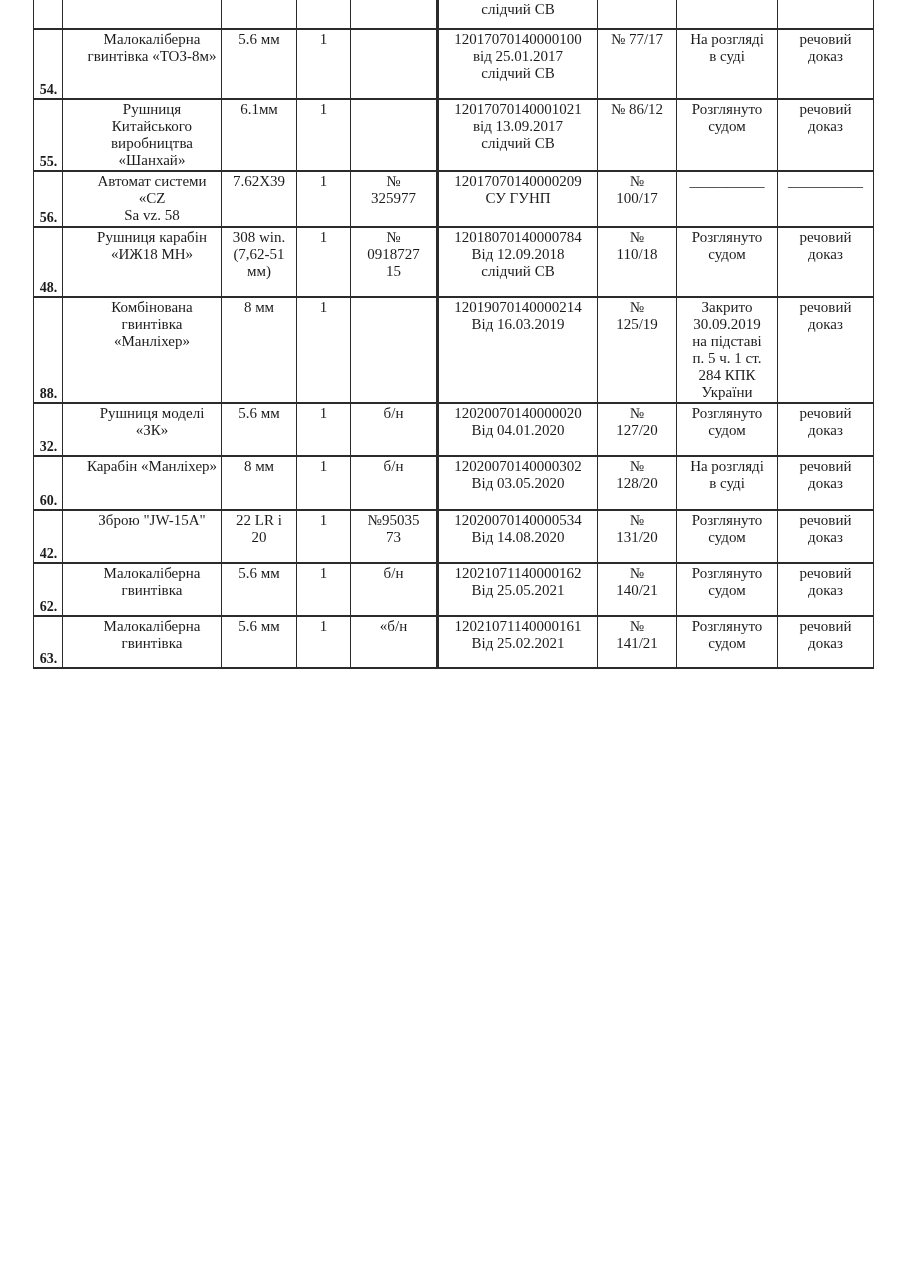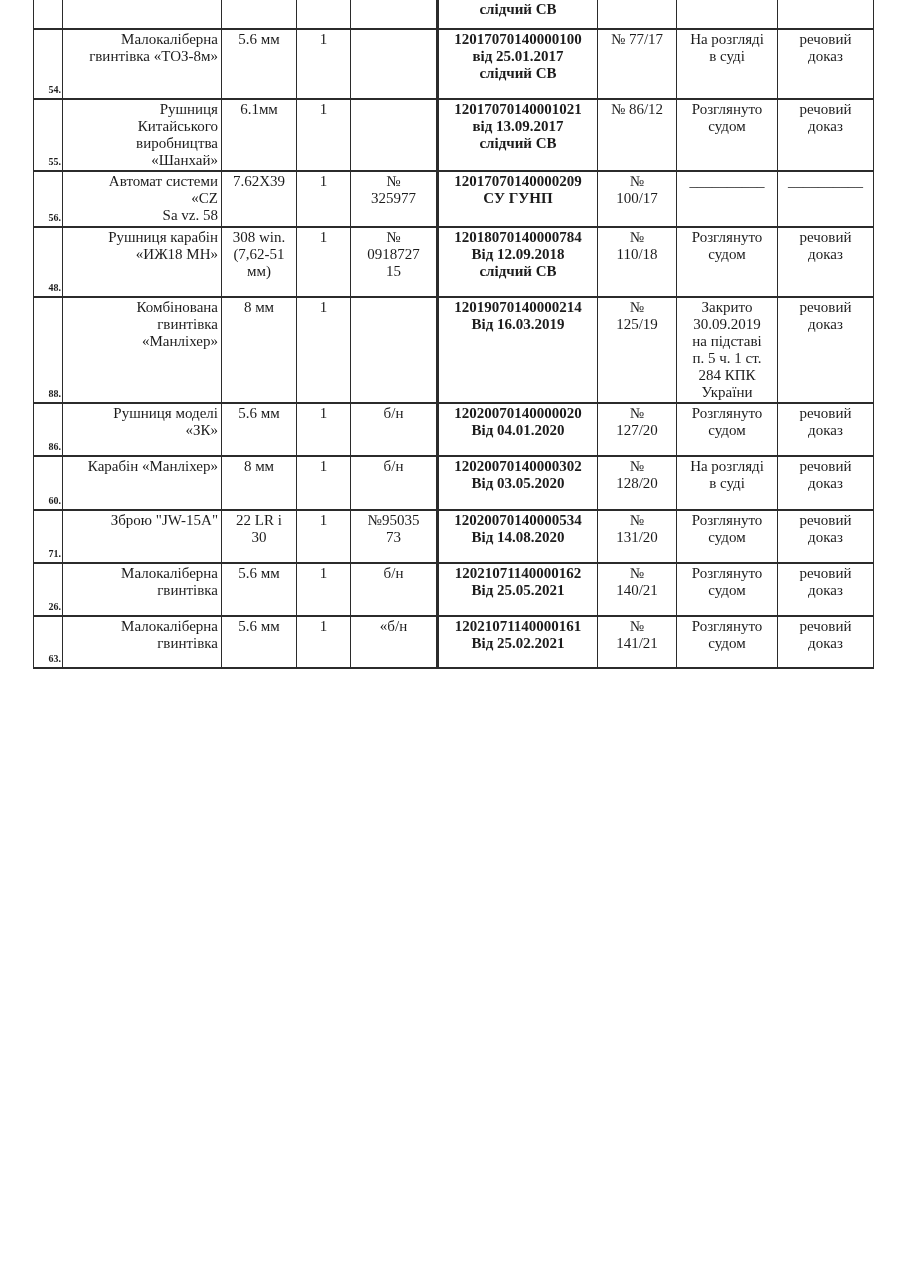--- a/index.html
+++ b/index.html
@@ -30,32 +30,31 @@
     padding: 1px 3px;
     font-size: 15px;
     line-height: 17px;
     text-align: center;
     white-space: pre-line;
     overflow: hidden;
     word-wrap: break-word;
   }
   table.register td.col-num {
     vertical-align: bottom;
-    text-align: right;
+    text-align: center;
     font-weight: bold;
     padding: 0 1px 0 2px;
-    font-size: 10px;
+    font-size: 14px;
   }
   table.register td.col-name {
-    text-align: right;
+    text-align: center;
     padding-left: 23px;
   }
   table.register td.col-case {
     border-left-width: 3px;
-    font-weight: bold;
   }
   
   table.register tr:nth-child(1)  { height: 30px; }
   table.register tr:nth-child(2)  { height: 70px; }
   table.register tr:nth-child(3)  { height: 70px; }
   table.register tr:nth-child(4)  { height: 56px; }
   table.register tr:nth-child(5)  { height: 70px; }
   table.register tr:nth-child(6)  { height: 106px; }
   table.register tr:nth-child(7)  { height: 53px; }
   table.register tr:nth-child(8)  { height: 54px; }
@@ -175,21 +174,21 @@
           <td class="col-status">Закрито
 30.09.2019
 на підставі
 п. 5 ч. 1 ст.
 284 КПК
 України</td>
           <td class="col-evidence">речовий
 доказ</td>
         </tr>
         <tr>
-          <td class="col-num">86.</td>
+          <td class="col-num">32.</td>
           <td class="col-name">Рушниця моделі «ЗК»</td>
           <td class="col-caliber">5.6 мм</td>
           <td class="col-qty">1</td>
           <td class="col-serial">б/н</td>
           <td class="col-case">12020070140000020
 Від 04.01.2020</td>
           <td class="col-case_no">№
 127/20</td>
           <td class="col-status">Розглянуто
 судом</td>
@@ -205,38 +204,38 @@
           <td class="col-case">12020070140000302
 Від 03.05.2020</td>
           <td class="col-case_no">№
 128/20</td>
           <td class="col-status">На розгляді
 в суді</td>
           <td class="col-evidence">речовий
 доказ</td>
         </tr>
         <tr>
-          <td class="col-num">71.</td>
+          <td class="col-num">42.</td>
           <td class="col-name">Зброю "JW-15A"</td>
           <td class="col-caliber">22 LR і
-30</td>
+20</td>
           <td class="col-qty">1</td>
           <td class="col-serial">№95035
 73</td>
           <td class="col-case">12020070140000534
 Від 14.08.2020</td>
           <td class="col-case_no">№
 131/20</td>
           <td class="col-status">Розглянуто
 судом</td>
           <td class="col-evidence">речовий
 доказ</td>
         </tr>
         <tr>
-          <td class="col-num">26.</td>
+          <td class="col-num">62.</td>
           <td class="col-name">Малокаліберна
 гвинтівка</td>
           <td class="col-caliber">5.6 мм</td>
           <td class="col-qty">1</td>
           <td class="col-serial">б/н</td>
           <td class="col-case">12021071140000162
 Від 25.05.2021</td>
           <td class="col-case_no">№
 140/21</td>
           <td class="col-status">Розглянуто

